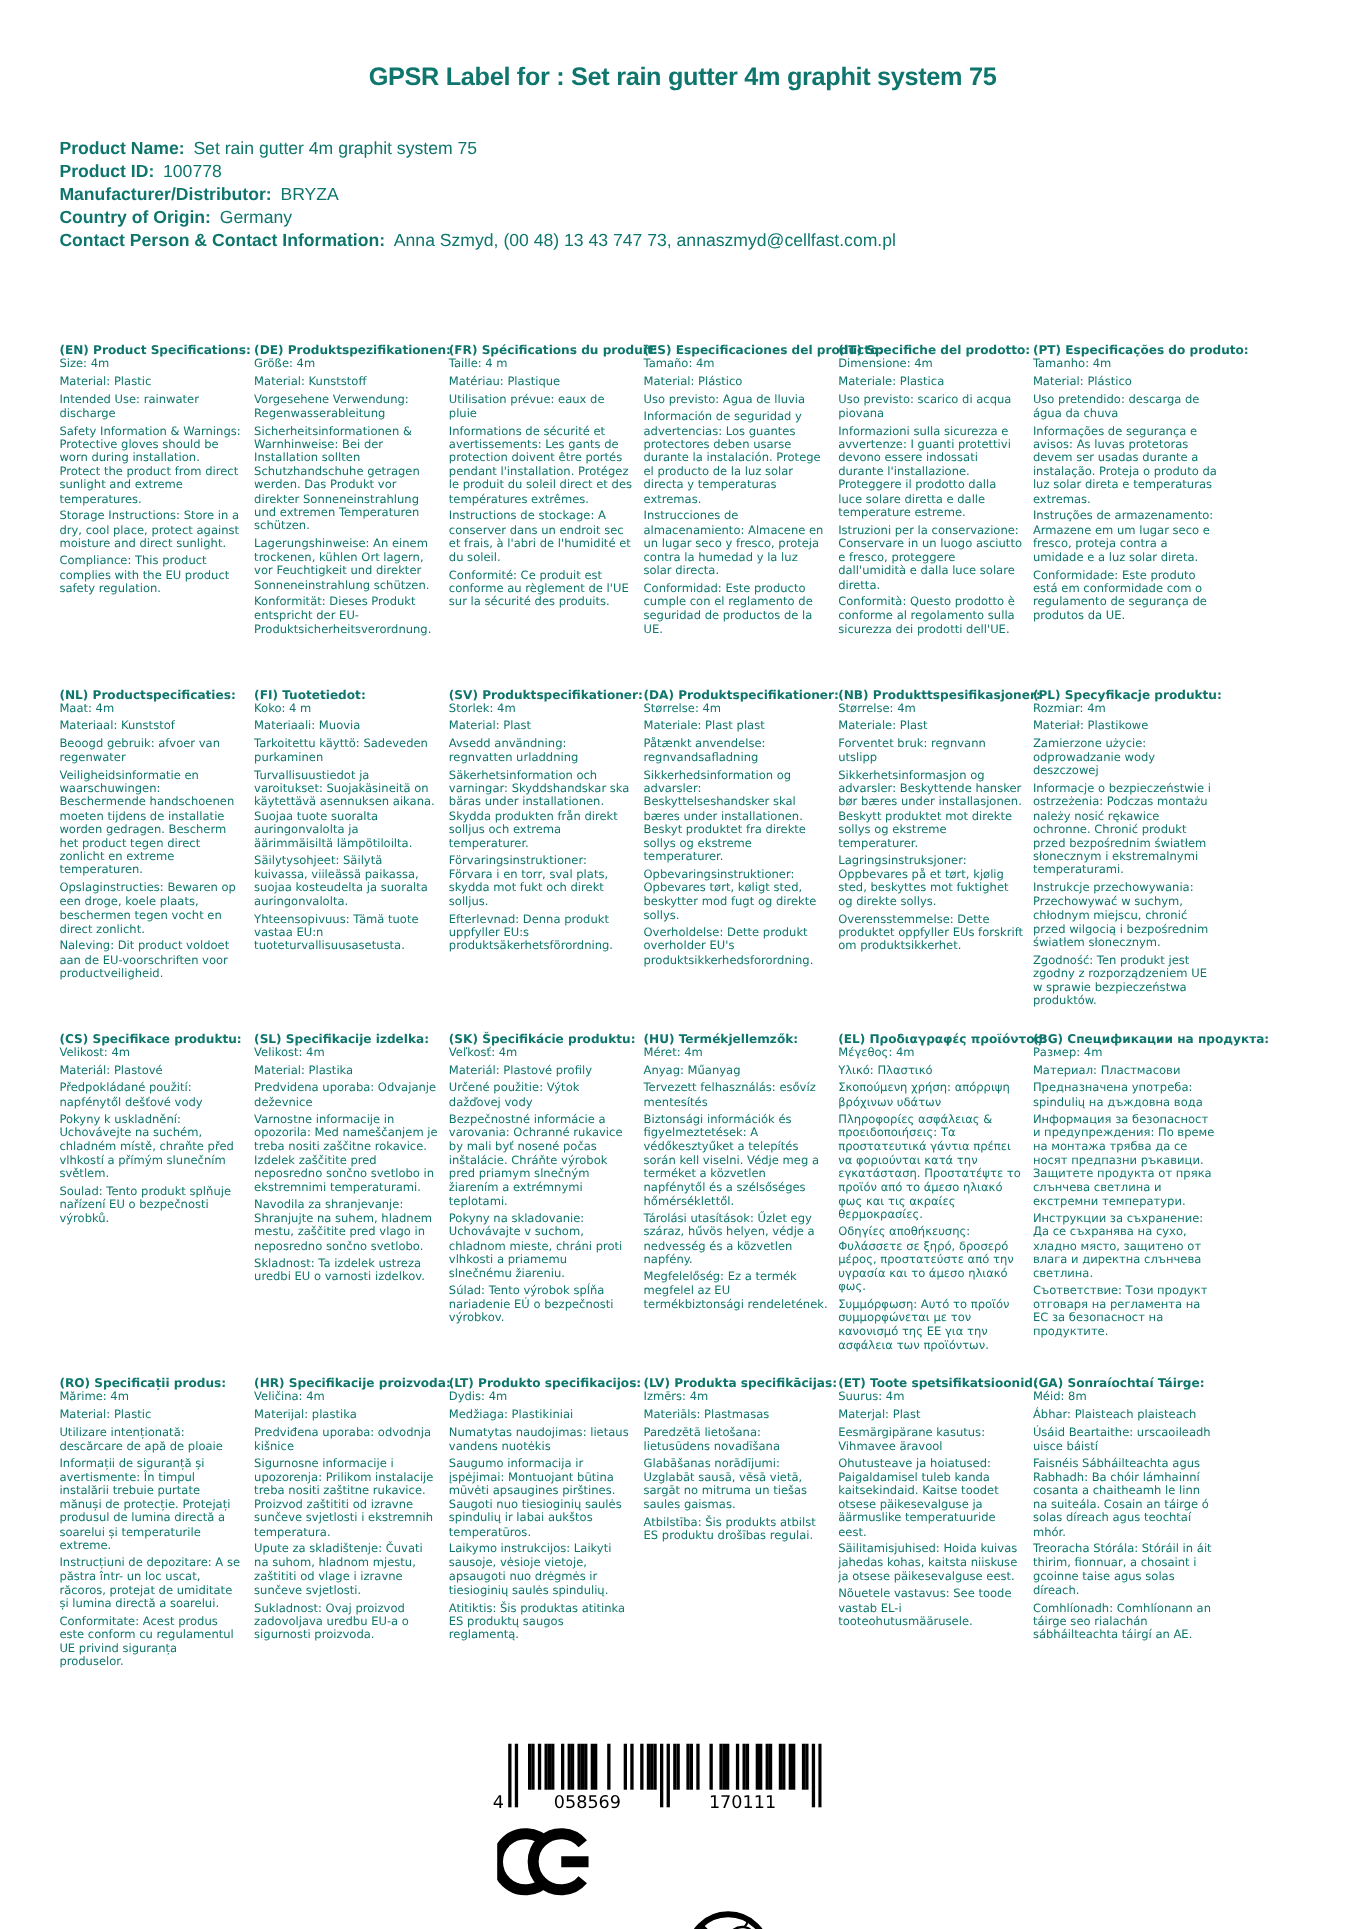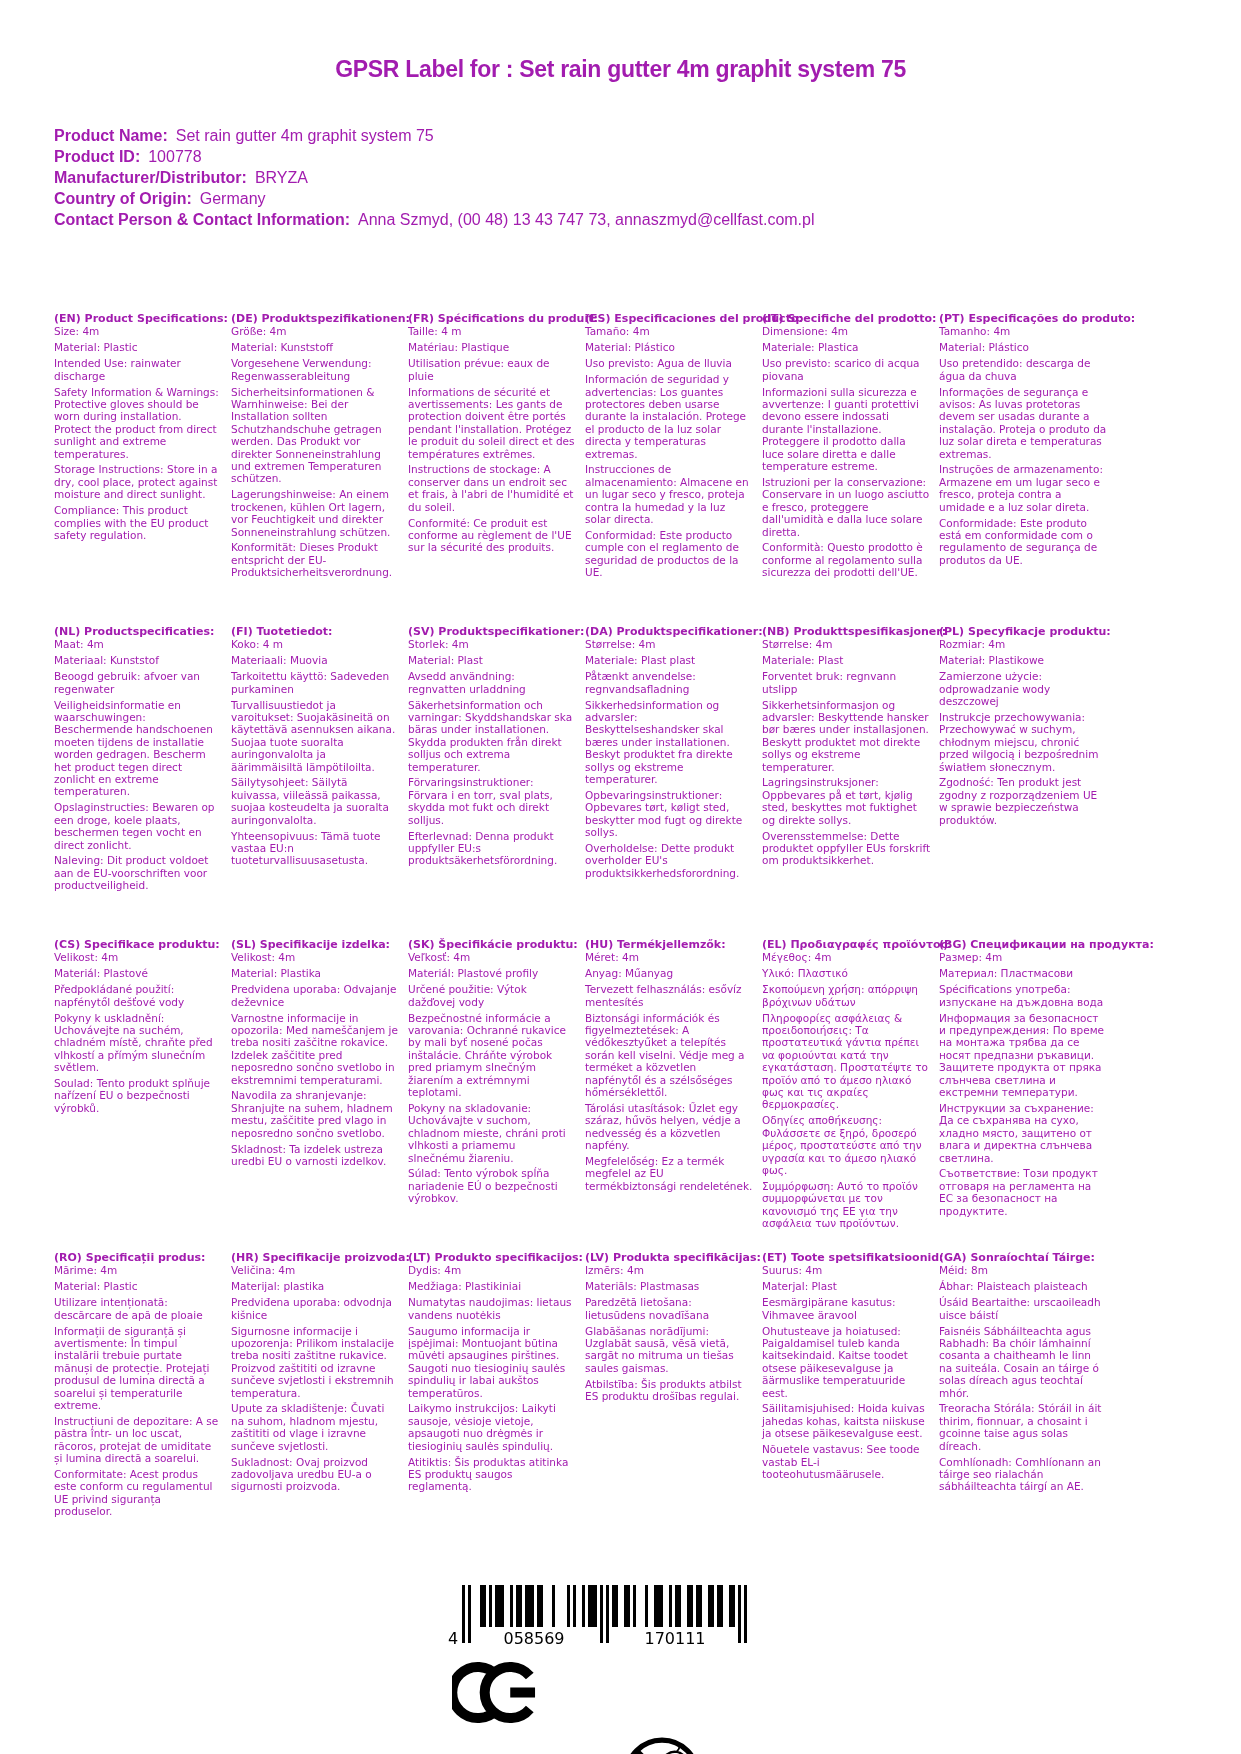--- a/index.html
+++ b/index.html
@@ -1,18 +1,18 @@
 <!DOCTYPE html>
 <html><head>
 <meta charset="utf-8">
 <style>
   html,body{margin:0;padding:0;background:#e8e8e8;}
   .page{
     position:relative;width:1241px;height:1754px;margin:0 auto;background:#ffffff;
-    color:#a21caf;font-family:"DejaVu Sans",sans-serif;overflow:hidden;
+    color:#0f766e;font-family:"DejaVu Sans",sans-serif;overflow:hidden;
   }
   .title{
     position:absolute;top:56px;left:0;width:100%;text-align:center;
     font-family:"Liberation Sans",sans-serif;font-weight:bold;font-size:23px;
     letter-spacing:-0.3px;margin:0;
   }
   .product-info{
     position:absolute;top:125px;left:54px;
     font-family:"Liberation Sans",sans-serif;font-size:16px;line-height:21px;
   }
@@ -172,20 +172,21 @@
         <p class="spec-para">Sikkerhetsinformasjon og advarsler: Beskyttende hansker bør bæres under installasjonen. Beskytt produktet mot direkte sollys og ekstreme temperaturer.</p>
         <p class="spec-para">Lagringsinstruksjoner: Oppbevares på et tørt, kjølig sted, beskyttes mot fuktighet og direkte sollys.</p>
         <p class="spec-para">Overensstemmelse: Dette produktet oppfyller EUs forskrift om produktsikkerhet.</p>
       </div>
 
   <div class="spec-block">
     <h2 class="spec-heading">(PL) Specyfikacje produktu:</h2>
   <p class="spec-para">Rozmiar: 4m</p>
         <p class="spec-para">Materiał: Plastikowe</p>
         <p class="spec-para">Zamierzone użycie: odprowadzanie wody deszczowej</p>
+        <p class="spec-para">Informacje o bezpieczeństwie i ostrzeżenia: Podczas montażu należy nosić rękawice ochronne. Chronić produkt przed bezpośrednim światłem słonecznym i ekstremalnymi temperaturami.</p>
         <p class="spec-para">Instrukcje przechowywania: Przechowywać w suchym, chłodnym miejscu, chronić przed wilgocią i bezpośrednim światłem słonecznym.</p>
         <p class="spec-para">Zgodność: Ten produkt jest zgodny z rozporządzeniem UE w sprawie bezpieczeństwa produktów.</p>
       </div>
 
   <div class="spec-block">
     <h2 class="spec-heading">(CS) Specifikace produktu:</h2>
   <p class="spec-para">Velikost: 4m</p>
         <p class="spec-para">Materiál: Plastové</p>
         <p class="spec-para">Předpokládané použití: napfénytől dešťové vody</p>
         <p class="spec-para">Pokyny k uskladnění: Uchovávejte na suchém, chladném místě, chraňte před vlhkostí a přímým slunečním světlem.</p>
@@ -229,21 +230,21 @@
         <p class="spec-para">Σκοπούμενη χρήση: απόρριψη βρόχινων υδάτων</p>
         <p class="spec-para">Πληροφορίες ασφάλειας &amp; προειδοποιήσεις: Τα προστατευτικά γάντια πρέπει να φοριούνται κατά την εγκατάσταση. Προστατέψτε το προϊόν από το άμεσο ηλιακό φως και τις ακραίες θερμοκρασίες.</p>
         <p class="spec-para">Οδηγίες αποθήκευσης: Φυλάσσετε σε ξηρό, δροσερό μέρος, προστατεύστε από την υγρασία και το άμεσο ηλιακό φως.</p>
         <p class="spec-para">Συμμόρφωση: Αυτό το προϊόν συμμορφώνεται με τον κανονισμό της ΕΕ για την ασφάλεια των προϊόντων.</p>
       </div>
 
   <div class="spec-block">
     <h2 class="spec-heading">(BG) Спецификации на продукта:</h2>
   <p class="spec-para">Размер: 4m</p>
         <p class="spec-para">Материал: Пластмасови</p>
-        <p class="spec-para">Spécifications употреба: изпускане на дъждовна вода</p>
+        <p class="spec-para">Предназначена употреба: spindulių на дъждовна вода</p>
         <p class="spec-para">Информация за безопасност и предупреждения: По време на монтажа трябва да се носят предпазни ръкавици. Защитете продукта от пряка слънчева светлина и екстремни температури.</p>
         <p class="spec-para">Инструкции за съхранение: Да се съхранява на сухо, хладно място, защитено от влага и директна слънчева светлина.</p>
         <p class="spec-para">Съответствие: Този продукт отговаря на регламента на ЕС за безопасност на продуктите.</p>
       </div>
 
   <div class="spec-block">
     <h2 class="spec-heading">(RO) Specificații produs:</h2>
   <p class="spec-para">Mărime: 4m</p>
         <p class="spec-para">Material: Plastic</p>
         <p class="spec-para">Utilizare intenționată: descărcare de apă de ploaie</p>

